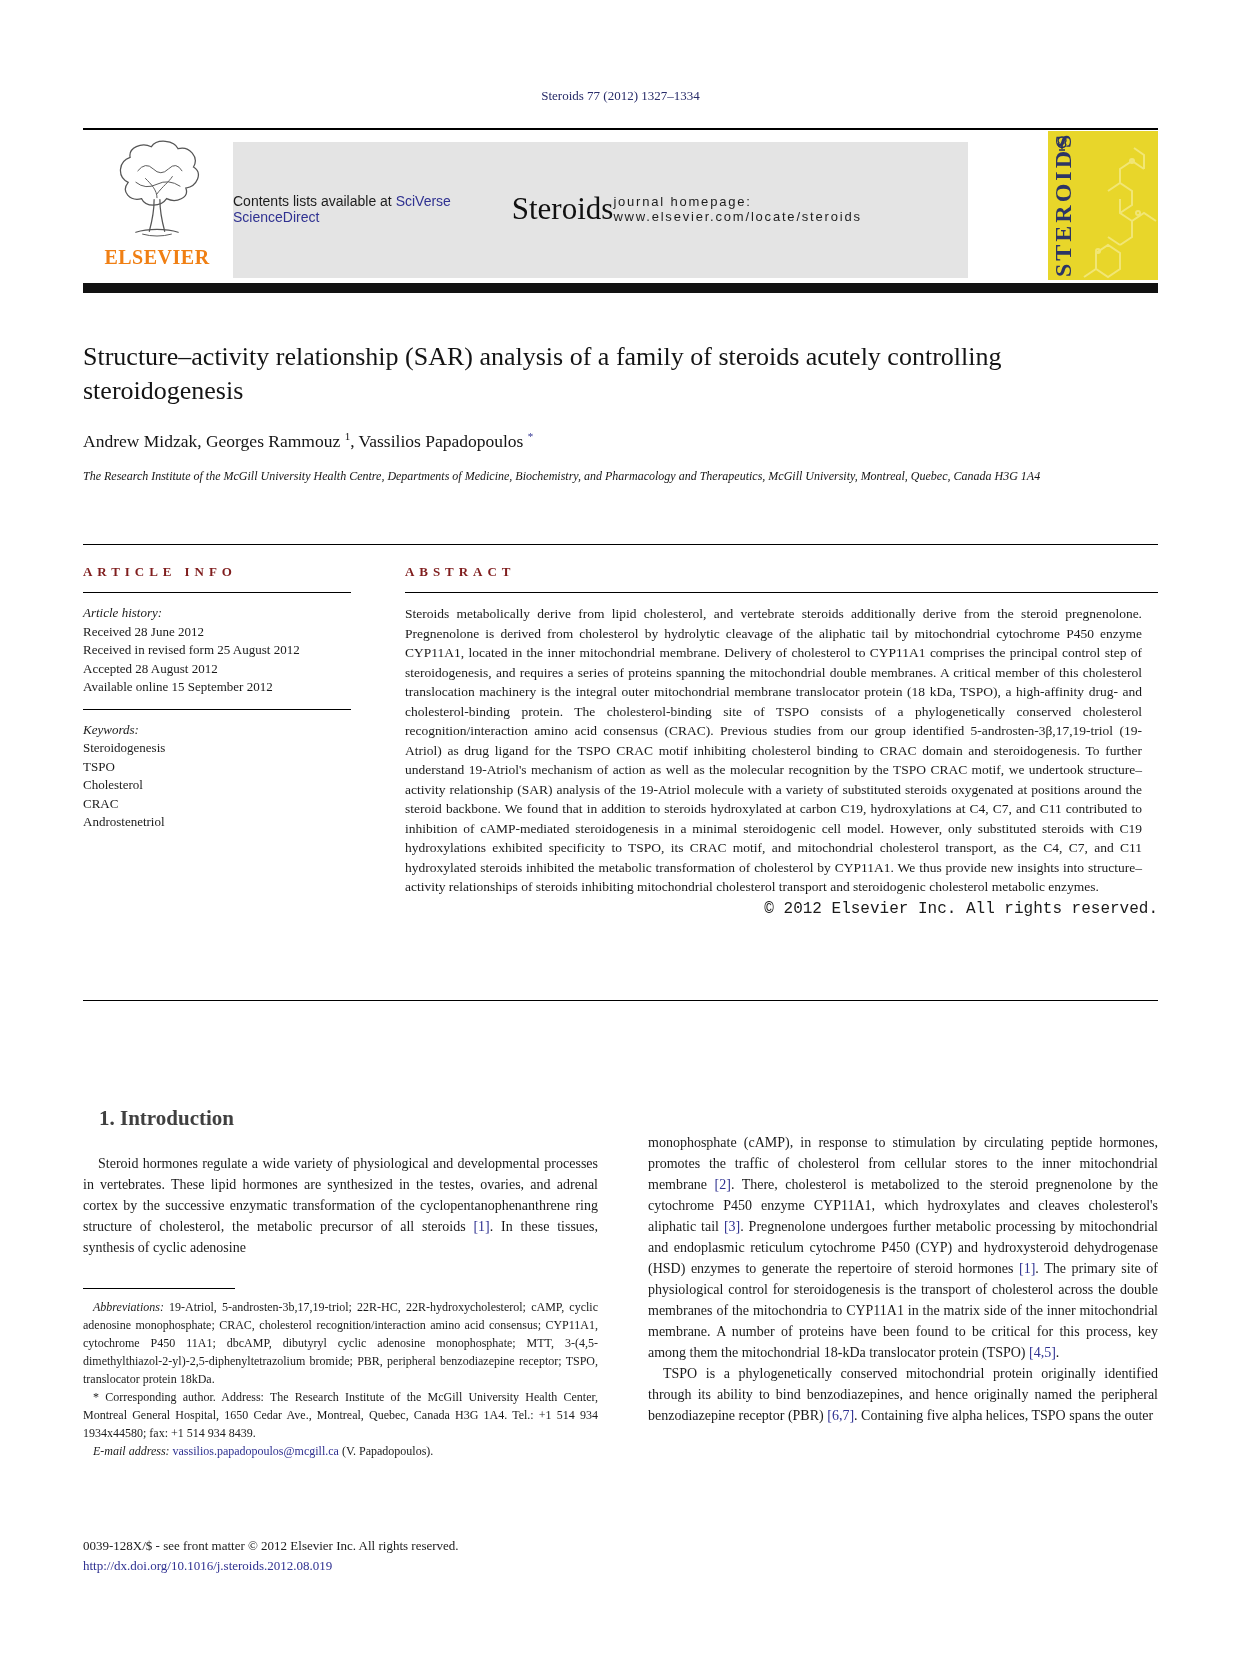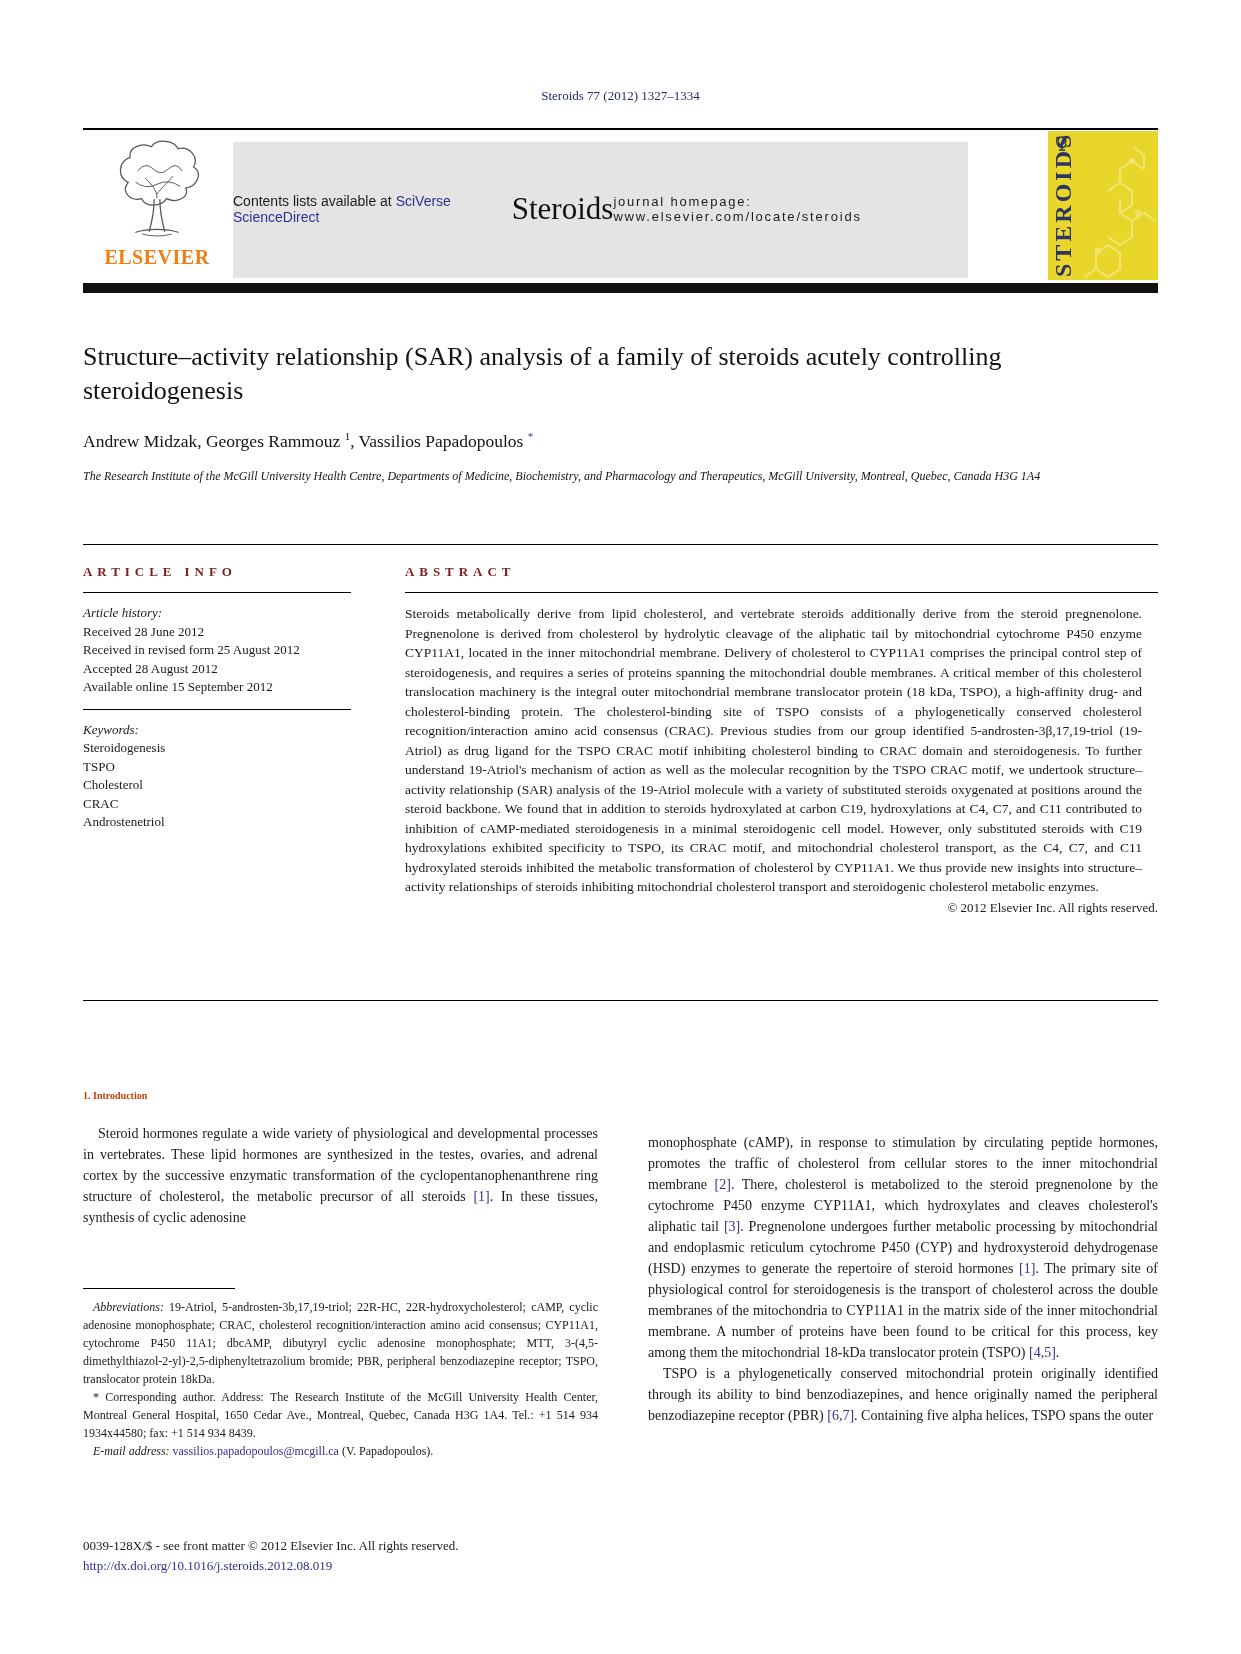--- a/index.html
+++ b/index.html
@@ -45,26 +45,26 @@
 
   
   .info-col{left:83px;top:564px;width:268px;}
   .abstract-col{left:405px;top:564px;width:753px;}
   .col-heading{font-size:13px;font-weight:bold;letter-spacing:.38em;color:#7f1d1d;
     padding-bottom:12px;border-bottom:1px solid #000;}
   .info-body{margin-top:11px;font-size:13px;line-height:18.5px;}
   .info-line{white-space:nowrap;}
   .keywords-rule{width:268px;height:1px;margin:12px 0 11px 0;}
   .abstract-body{margin:11px 16px 0 0;font-size:13.5px;line-height:19.5px;text-align:justify;}
-  .abstract-copyright{margin-top:3px;text-align:right;font-size:13px;}
+  .abstract-copyright{margin-top:3px;text-align:right;font-size:16px;font-family:Liberation Mono, monospace;}
 
   
   .intro-col1{left:83px;top:1090px;width:515px;}
   .intro-col2{left:648px;top:1132px;width:510px;}
-  .intro-heading{margin:0;font-size:10px;font-weight:bold;color:#c2410c;}
+  .intro-heading{margin:16px;font-size:21px;font-weight:bold;color:#404040;}
   .body-p{margin:0;font-size:14px;line-height:21px;text-align:justify;}
   .intro-col1 .body-p{margin-top:22px;}
   .indent{text-indent:15px;}
 
   
   .footnotes{left:83px;top:1288px;width:515px;}
   .fn-rule{width:152px;height:1px;background:#000;margin-bottom:9px;}
   .fn{margin:0;font-size:12px;line-height:18px;text-align:justify;text-indent:10px;}
   .fn sup{font-size:9px;}
 

